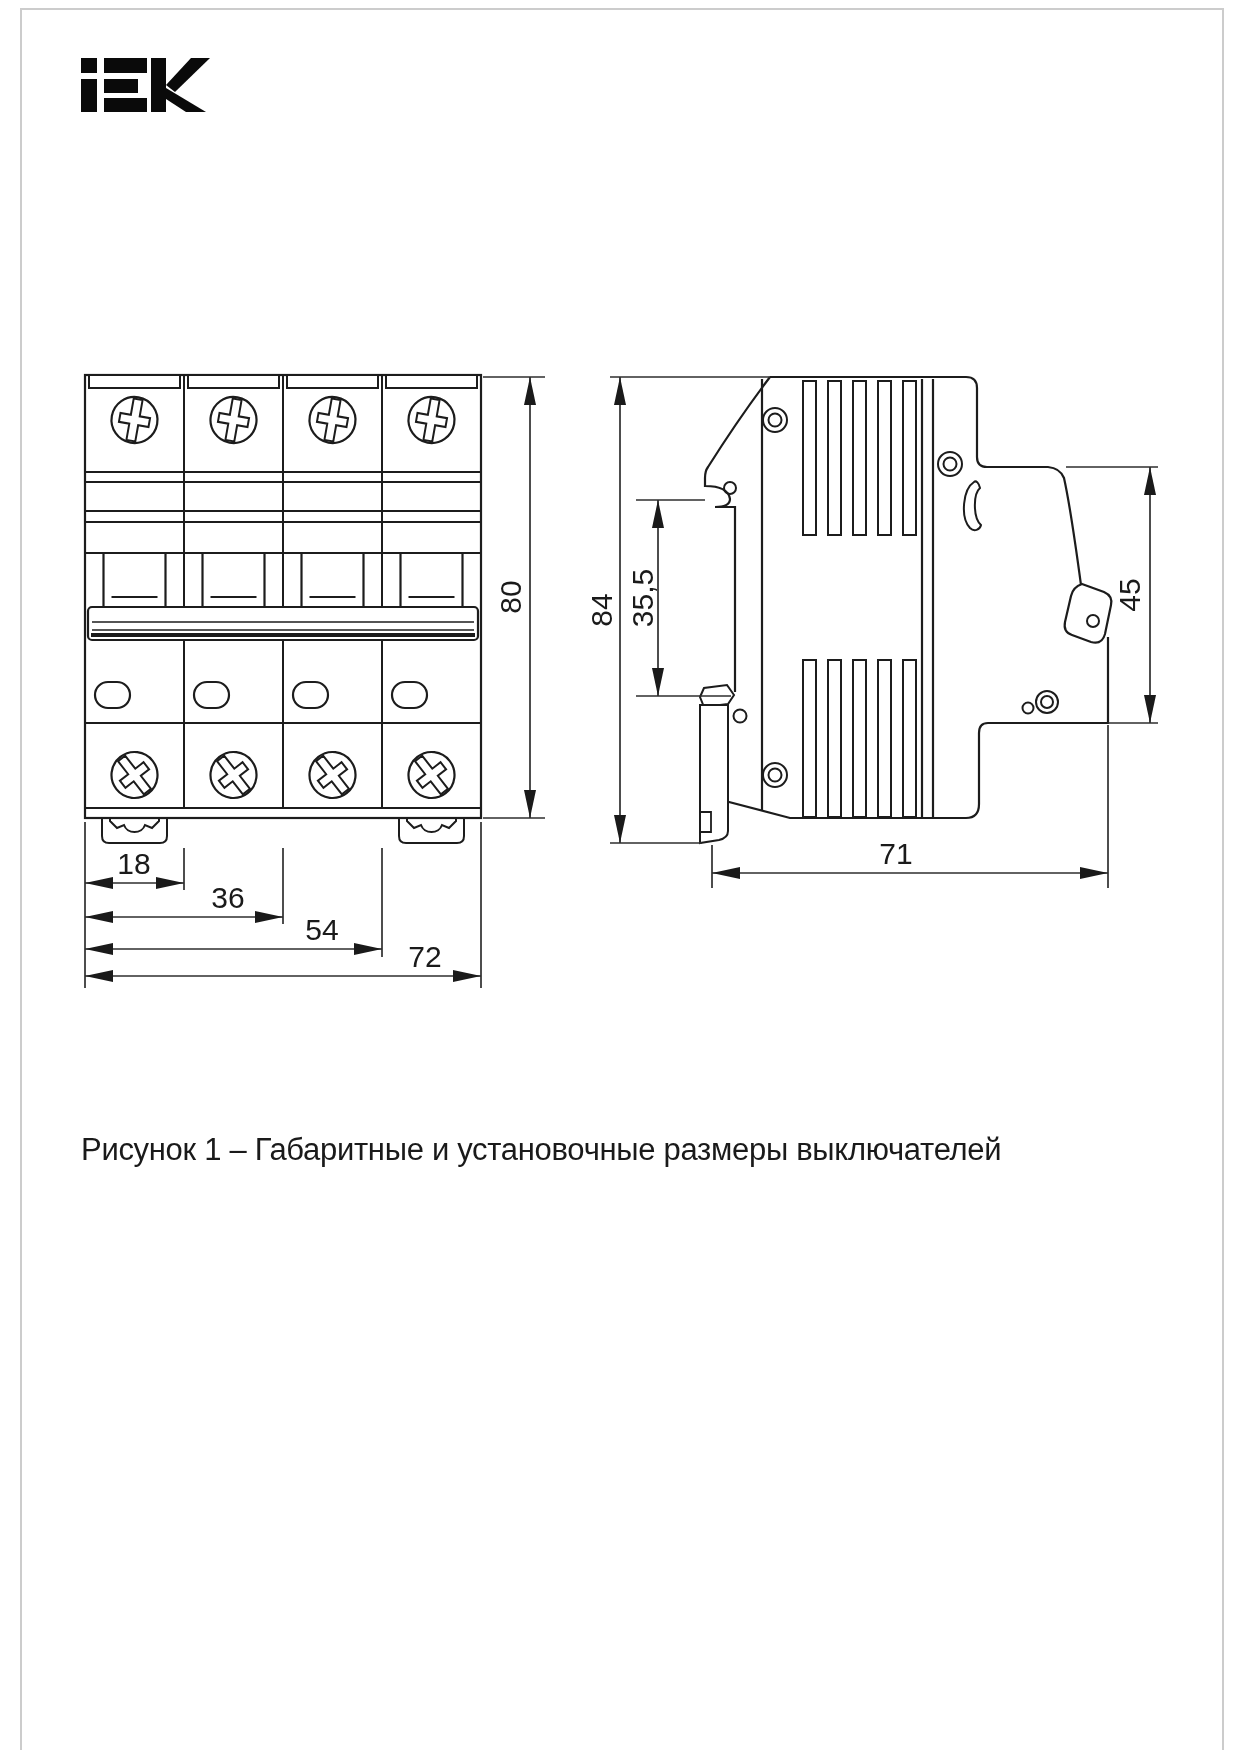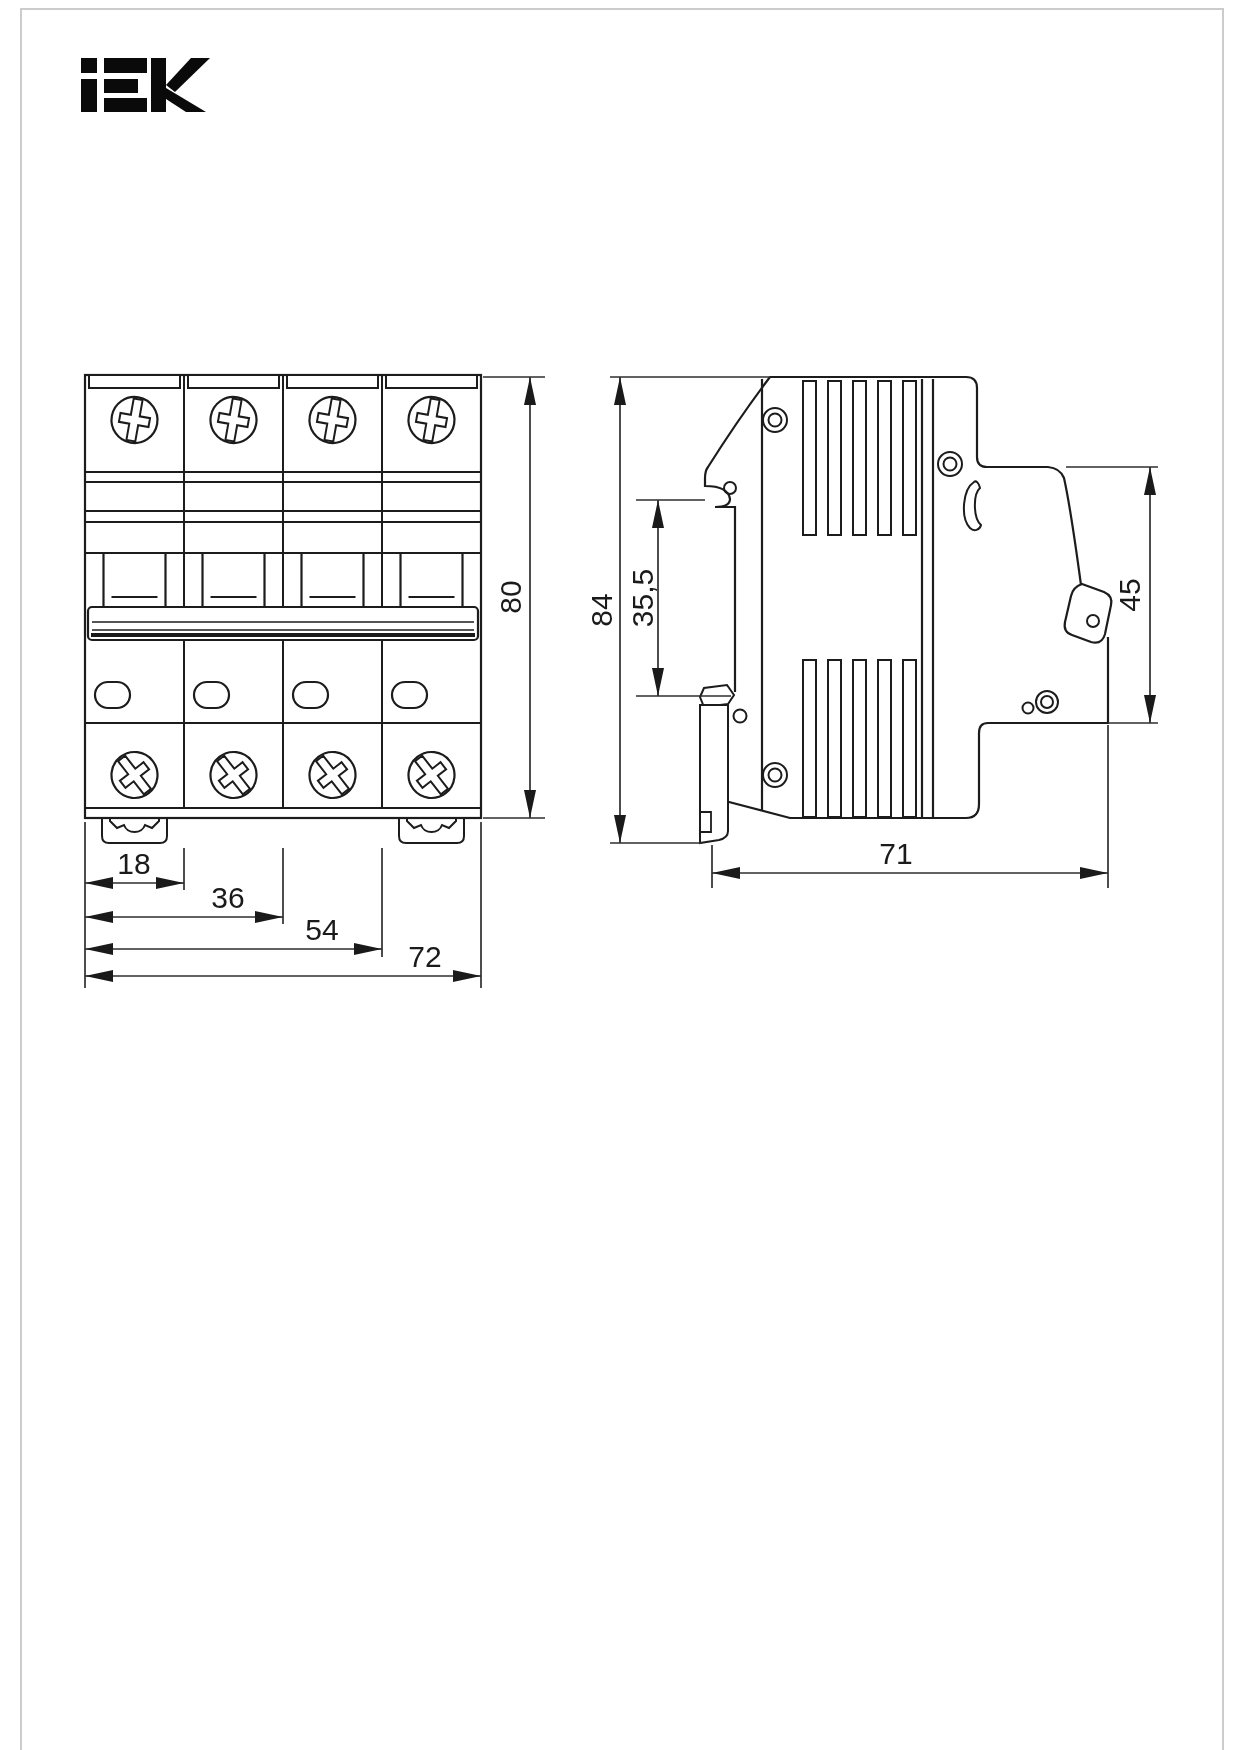--- a/index.html
+++ b/index.html
@@ -251,14 +251,15 @@
     </g>
     <g stroke="none">
       <text transform="translate(612,610) rotate(-90)" text-anchor="middle">84</text>
       <text transform="translate(653,598) rotate(-90)" text-anchor="middle">35,5</text>
       <text transform="translate(1140,595) rotate(-90)" text-anchor="middle">45</text>
       <text x="896" y="864" text-anchor="middle">71</text>
     </g>
   </g>
 </svg>
 
+<div class="caption">Рисунок 1 – Габаритные и установочные размеры выключателей</div>
 
 </div>
 
 </body></html>

